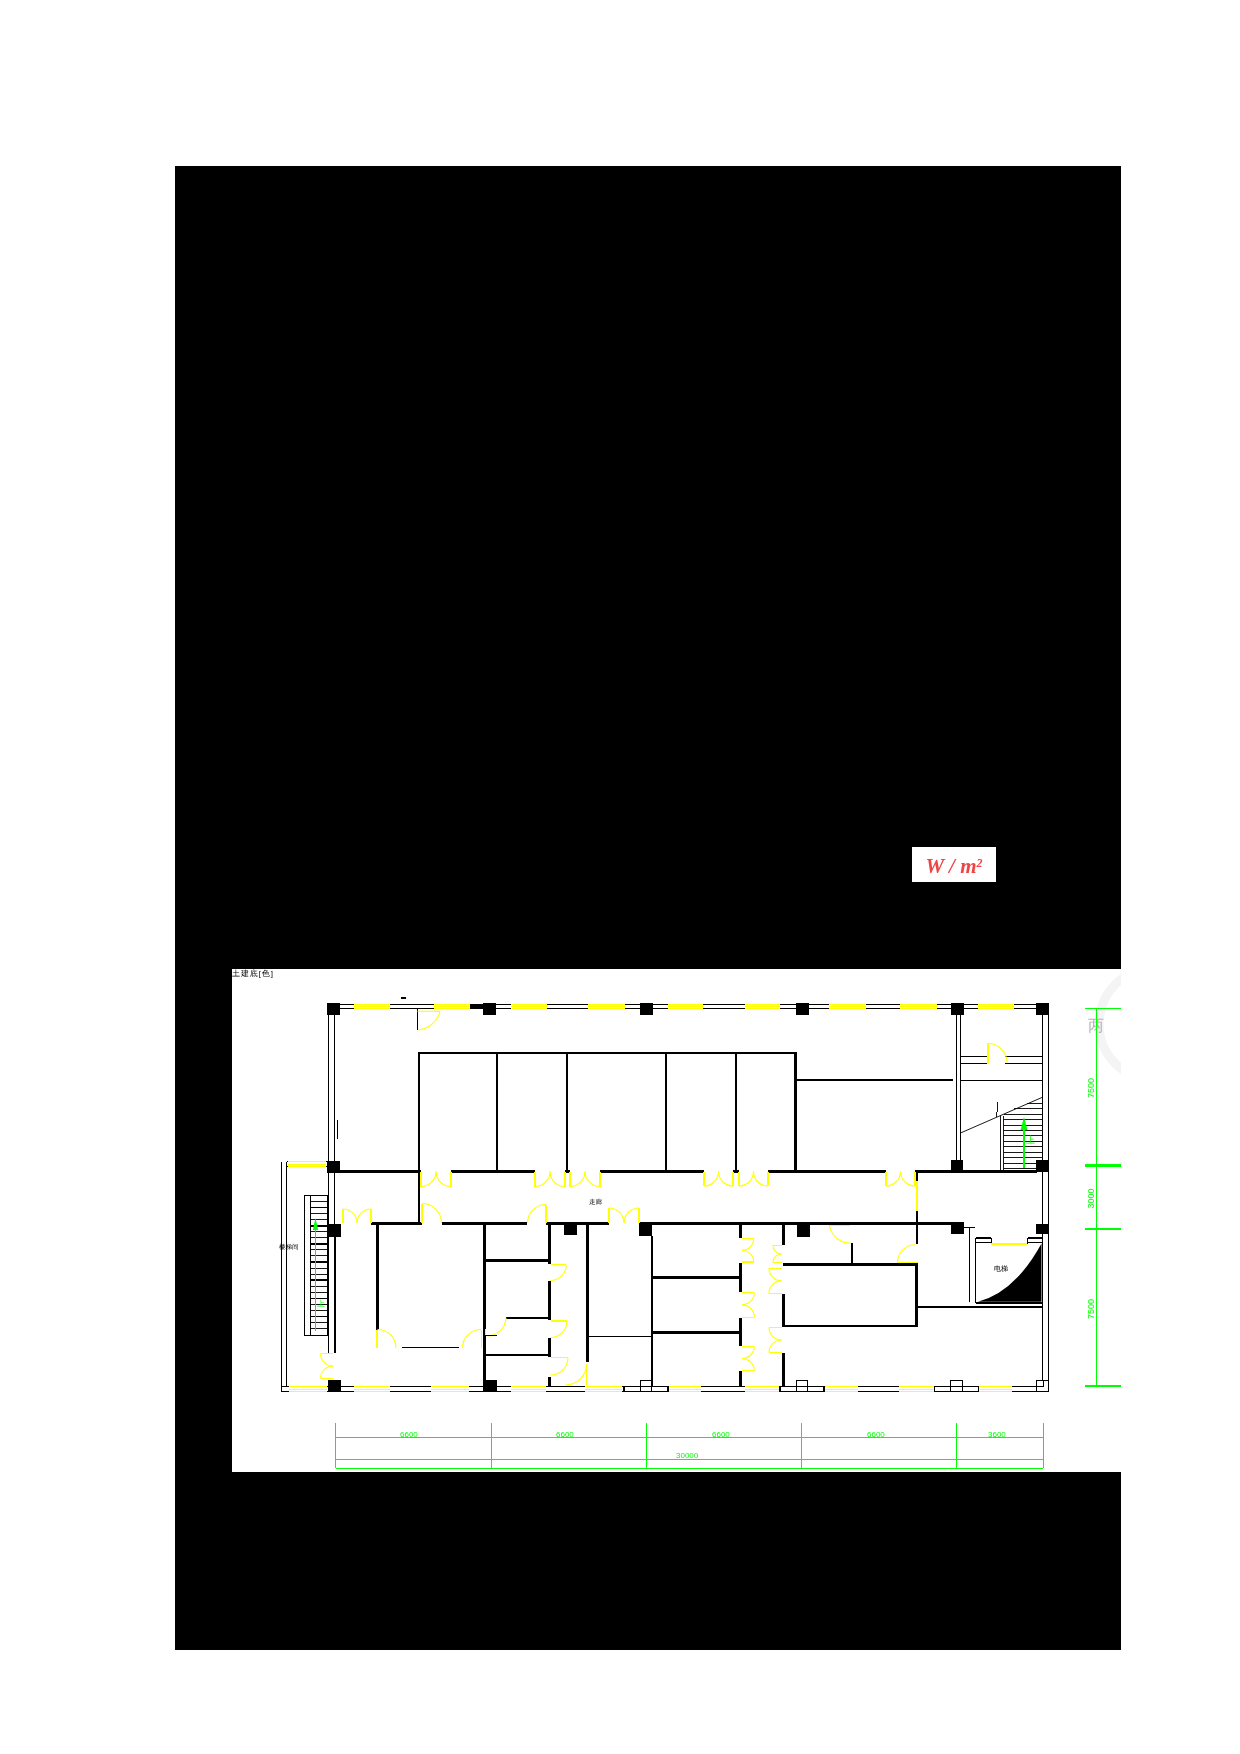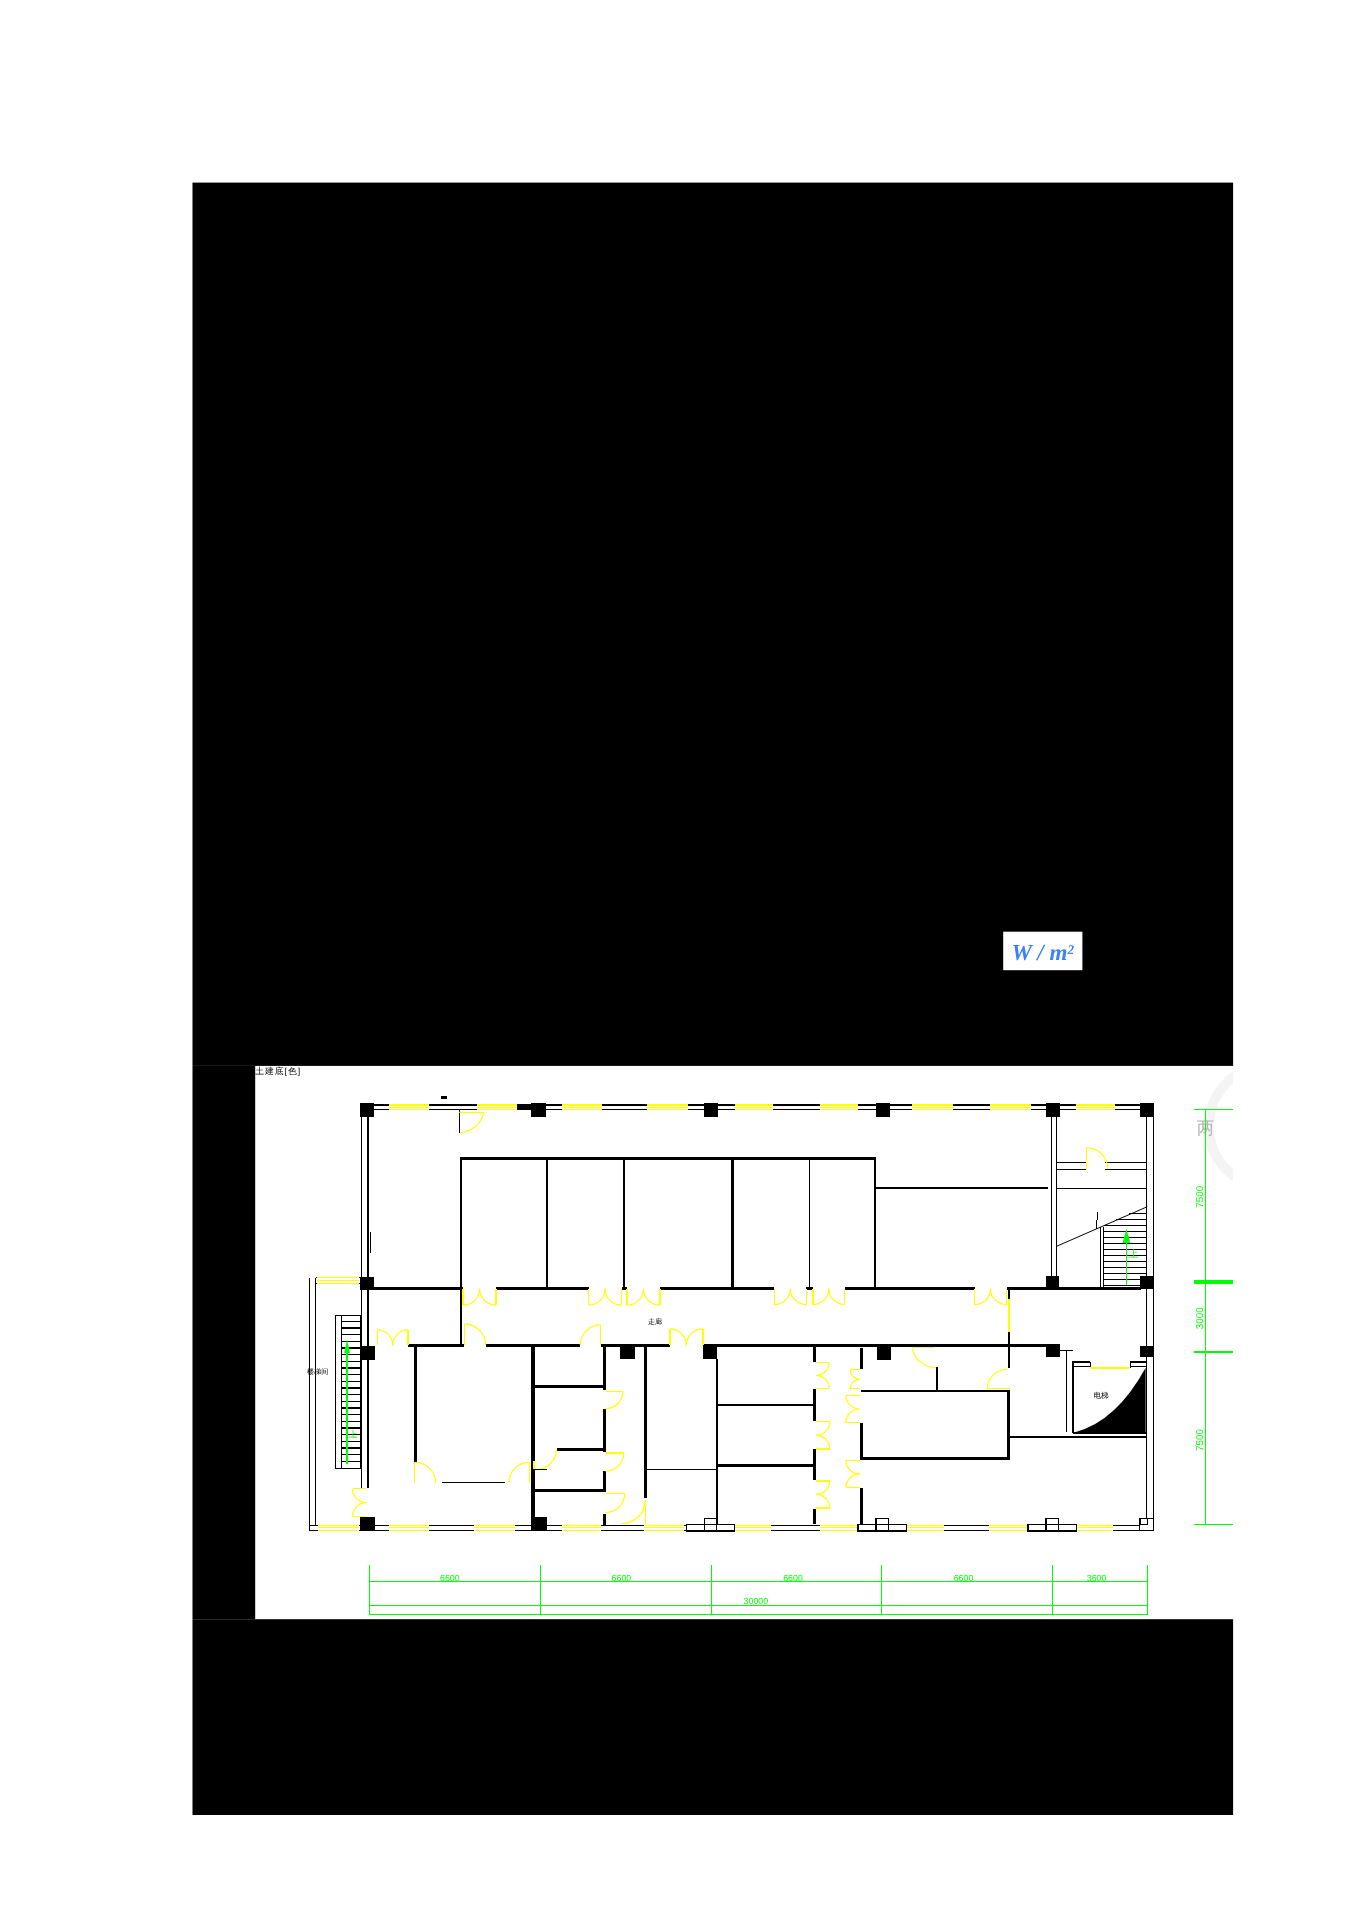--- a/index.html
+++ b/index.html
@@ -4,21 +4,21 @@
 body{font-family:"Liberation Sans",sans-serif;position:relative;}
 .blk{position:absolute;background:#000;}
 </style></head><body>
 
 <div class="blk" style="left:175px;top:166px;width:946px;height:803px;"></div>
 
 <div class="blk" style="left:175px;top:969px;width:57px;height:503px;"></div>
 
 <div class="blk" style="left:175px;top:1472px;width:946px;height:178px;"></div>
 
-<div style="position:absolute;left:912px;top:847px;width:72px;height:35px;background:#fff;color:#3b82f6;font-family:'Liberation Serif',serif;font-style:italic;font-weight:bold;font-size:21px;text-align:center;line-height:33px;">W / m<span style="font-size:12px;vertical-align:6px;">2</span></div>
+<div style="position:absolute;left:912px;top:847px;width:84px;height:35px;background:#fff;color:#ef4444;font-family:'Liberation Serif',serif;font-style:italic;font-weight:bold;font-size:21px;text-align:center;line-height:33px;">W / m<span style="font-size:12px;vertical-align:6px;">2</span></div>
 <svg width="1240" height="1754" viewBox="0 0 1240 1754" style="position:absolute;left:0;top:0;">
 
 <g>
       <clipPath id="wm">
         <rect x="232" y="969" width="889" height="503"></rect>
       </clipPath>
       <circle cx="1155" cy="1024" r="56" fill="none" stroke="#f4f4f4" stroke-width="9" clip-path="url(#wm)"></circle>
     </g>
 
 <g>

